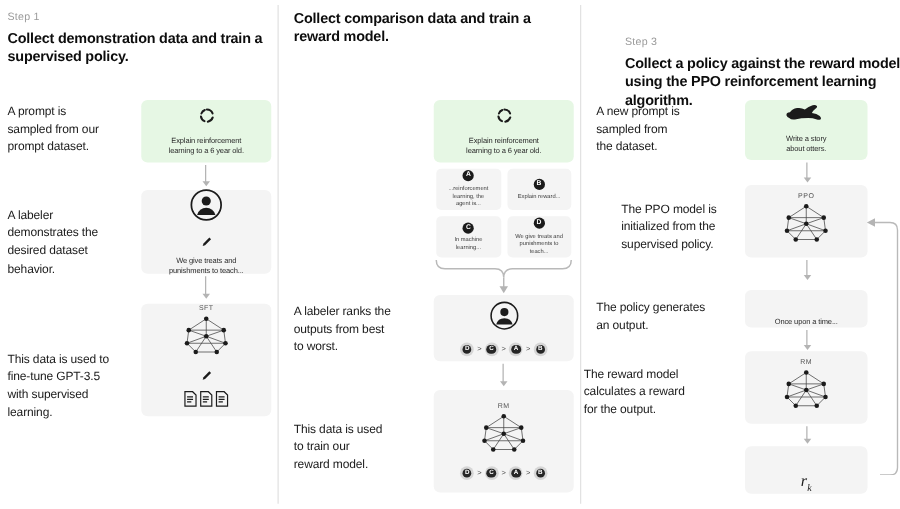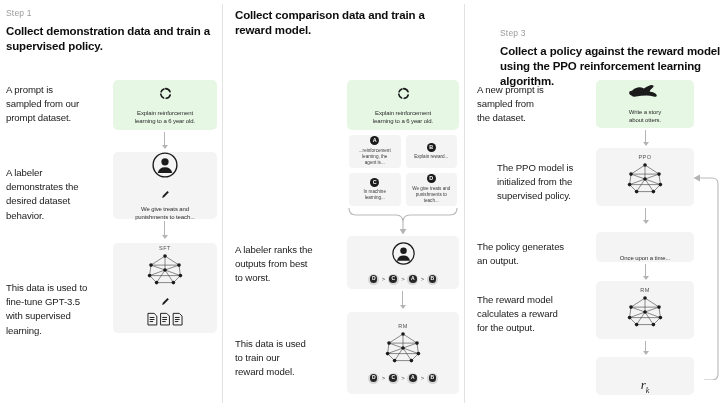--- a/index.html
+++ b/index.html
@@ -392,21 +392,21 @@
 an output.</div>
   </div>
   <div class="panel flat" style="position:absolute;left:596px;top:232px;width:98px;height:30px;">
     <div class="panel-text">Once upon a time...</div>
   </div>
   <div class="arrow" style="left:641px;top:264px;height:16px;">
     <div class="shaft"></div>
       <div class="head"></div>
   </div>
 
-  <div class="row" style="left:477px;top:293px;justify-content:flex-end;">
+  <div class="row" style="left:467px;top:293px;justify-content:flex-end;">
     <div class="caption" style="width:110px;">The reward model
 calculates a reward
 for the output.</div>
   </div>
   <div class="panel" style="position:absolute;left:596px;top:281px;width:98px;height:58px;">
     <div class="panel-tag">RM</div>
     <span class="ic">
       <svg width="42" height="34" viewBox="0 0 60 48">
         <g stroke="#4a4a4a" stroke-width="0.9" fill="none">
           <path d="M30 4 L10 17 M30 4 L50 17 M30 4 L30 24 M10 17 L30 24 M50 17 L30 24 M10 17 L8 32 M50 17 L52 32 M30 24 L8 32 M30 24 L52 32 M30 24 L18 42 M30 24 L42 42 M8 32 L18 42 M52 32 L42 42 M18 42 L42 42 M10 17 L50 17 M8 32 L52 32"></path>

